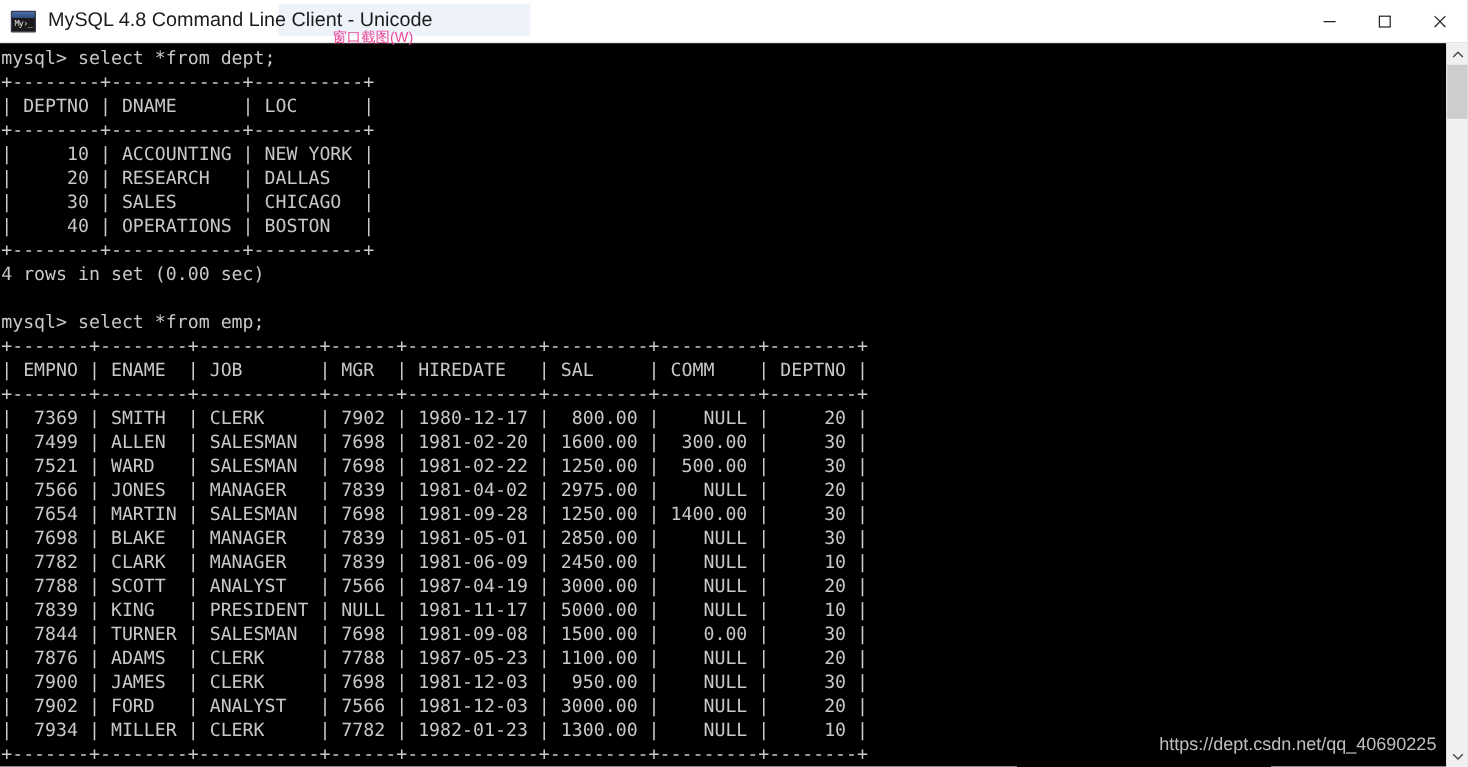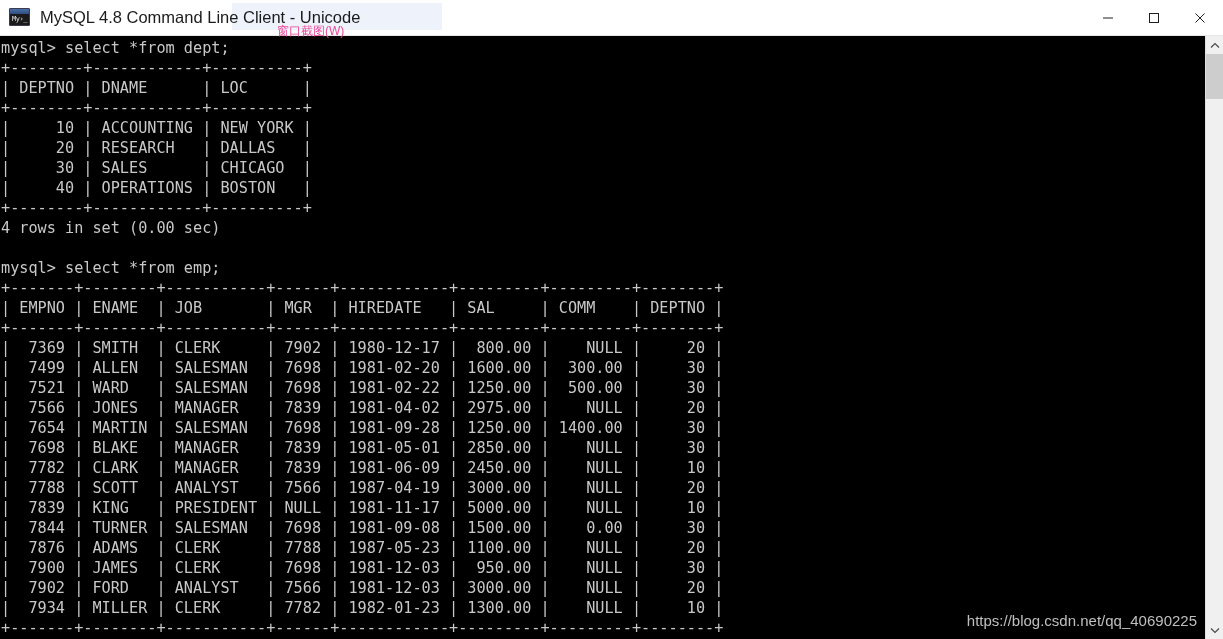--- a/index.html
+++ b/index.html
@@ -24,21 +24,21 @@
     position: absolute;
     left: 0; top: 0;
     width: 1223px; height: 36px;
     background: #ffffff;
     border-bottom: 1px solid #e6e6e6;
     display: flex;
     align-items: center;
   }
   #title-left {
     display: flex;
-    align-items: flex-start;
+    align-items: center;
     padding-left: 9px;
     flex: 0 0 auto;
     position: relative;
     z-index: 3;
   }
   #app-icon {
     width: 21px; height: 18px;
     background: #1a1a1a;
     border: 1px solid #3a3a50;
     position: relative;
@@ -201,21 +201,21 @@
         <svg width="12" height="12" viewBox="0 0 12 12">
           <line x1="1.5" y1="1.5" x2="10.5" y2="10.5" stroke="#202020" stroke-width="1"></line>
           <line x1="10.5" y1="1.5" x2="1.5" y2="10.5" stroke="#202020" stroke-width="1"></line>
         </svg>
       </button>
     </div>
   </div>
 
   <div id="console">
     <div id="term"><div class="line">mysql&gt; select *from dept;</div><div class="line">+--------+------------+----------+</div><div class="line">| DEPTNO | DNAME      | LOC      |</div><div class="line">+--------+------------+----------+</div><div class="line">|     10 | ACCOUNTING | NEW YORK |</div><div class="line">|     20 | RESEARCH   | DALLAS   |</div><div class="line">|     30 | SALES      | CHICAGO  |</div><div class="line">|     40 | OPERATIONS | BOSTON   |</div><div class="line">+--------+------------+----------+</div><div class="line">4 rows in set (0.00 sec)</div><div class="line"></div><div class="line">mysql&gt; select *from emp;</div><div class="line">+-------+--------+-----------+------+------------+---------+---------+--------+</div><div class="line">| EMPNO | ENAME  | JOB       | MGR  | HIREDATE   | SAL     | COMM    | DEPTNO |</div><div class="line">+-------+--------+-----------+------+------------+---------+---------+--------+</div><div class="line">|  7369 | SMITH  | CLERK     | 7902 | 1980-12-17 |  800.00 |    NULL |     20 |</div><div class="line">|  7499 | ALLEN  | SALESMAN  | 7698 | 1981-02-20 | 1600.00 |  300.00 |     30 |</div><div class="line">|  7521 | WARD   | SALESMAN  | 7698 | 1981-02-22 | 1250.00 |  500.00 |     30 |</div><div class="line">|  7566 | JONES  | MANAGER   | 7839 | 1981-04-02 | 2975.00 |    NULL |     20 |</div><div class="line">|  7654 | MARTIN | SALESMAN  | 7698 | 1981-09-28 | 1250.00 | 1400.00 |     30 |</div><div class="line">|  7698 | BLAKE  | MANAGER   | 7839 | 1981-05-01 | 2850.00 |    NULL |     30 |</div><div class="line">|  7782 | CLARK  | MANAGER   | 7839 | 1981-06-09 | 2450.00 |    NULL |     10 |</div><div class="line">|  7788 | SCOTT  | ANALYST   | 7566 | 1987-04-19 | 3000.00 |    NULL |     20 |</div><div class="line">|  7839 | KING   | PRESIDENT | NULL | 1981-11-17 | 5000.00 |    NULL |     10 |</div><div class="line">|  7844 | TURNER | SALESMAN  | 7698 | 1981-09-08 | 1500.00 |    0.00 |     30 |</div><div class="line">|  7876 | ADAMS  | CLERK     | 7788 | 1987-05-23 | 1100.00 |    NULL |     20 |</div><div class="line">|  7900 | JAMES  | CLERK     | 7698 | 1981-12-03 |  950.00 |    NULL |     30 |</div><div class="line">|  7902 | FORD   | ANALYST   | 7566 | 1981-12-03 | 3000.00 |    NULL |     20 |</div><div class="line">|  7934 | MILLER | CLERK     | 7782 | 1982-01-23 | 1300.00 |    NULL |     10 |</div><div class="line">+-------+--------+-----------+------+------------+---------+---------+--------+</div></div>
-    <div id="url-watermark">https://blog.csdn.net/qq_40690225</div>
+    <div id="url-watermark">https://dept.csdn.net/qq_40690225</div>
   </div>
 
   <div id="vscroll">
     <div id="sb-track"></div>
     <div class="sb-arrow" id="sb-up">
       <svg width="10" height="7" viewBox="0 0 10 7">
         <polyline points="1,5.5 5,1.5 9,5.5" fill="none" stroke="#4a4a4a" stroke-width="1.2"></polyline>
       </svg>
     </div>
     <div id="sb-thumb"></div>

